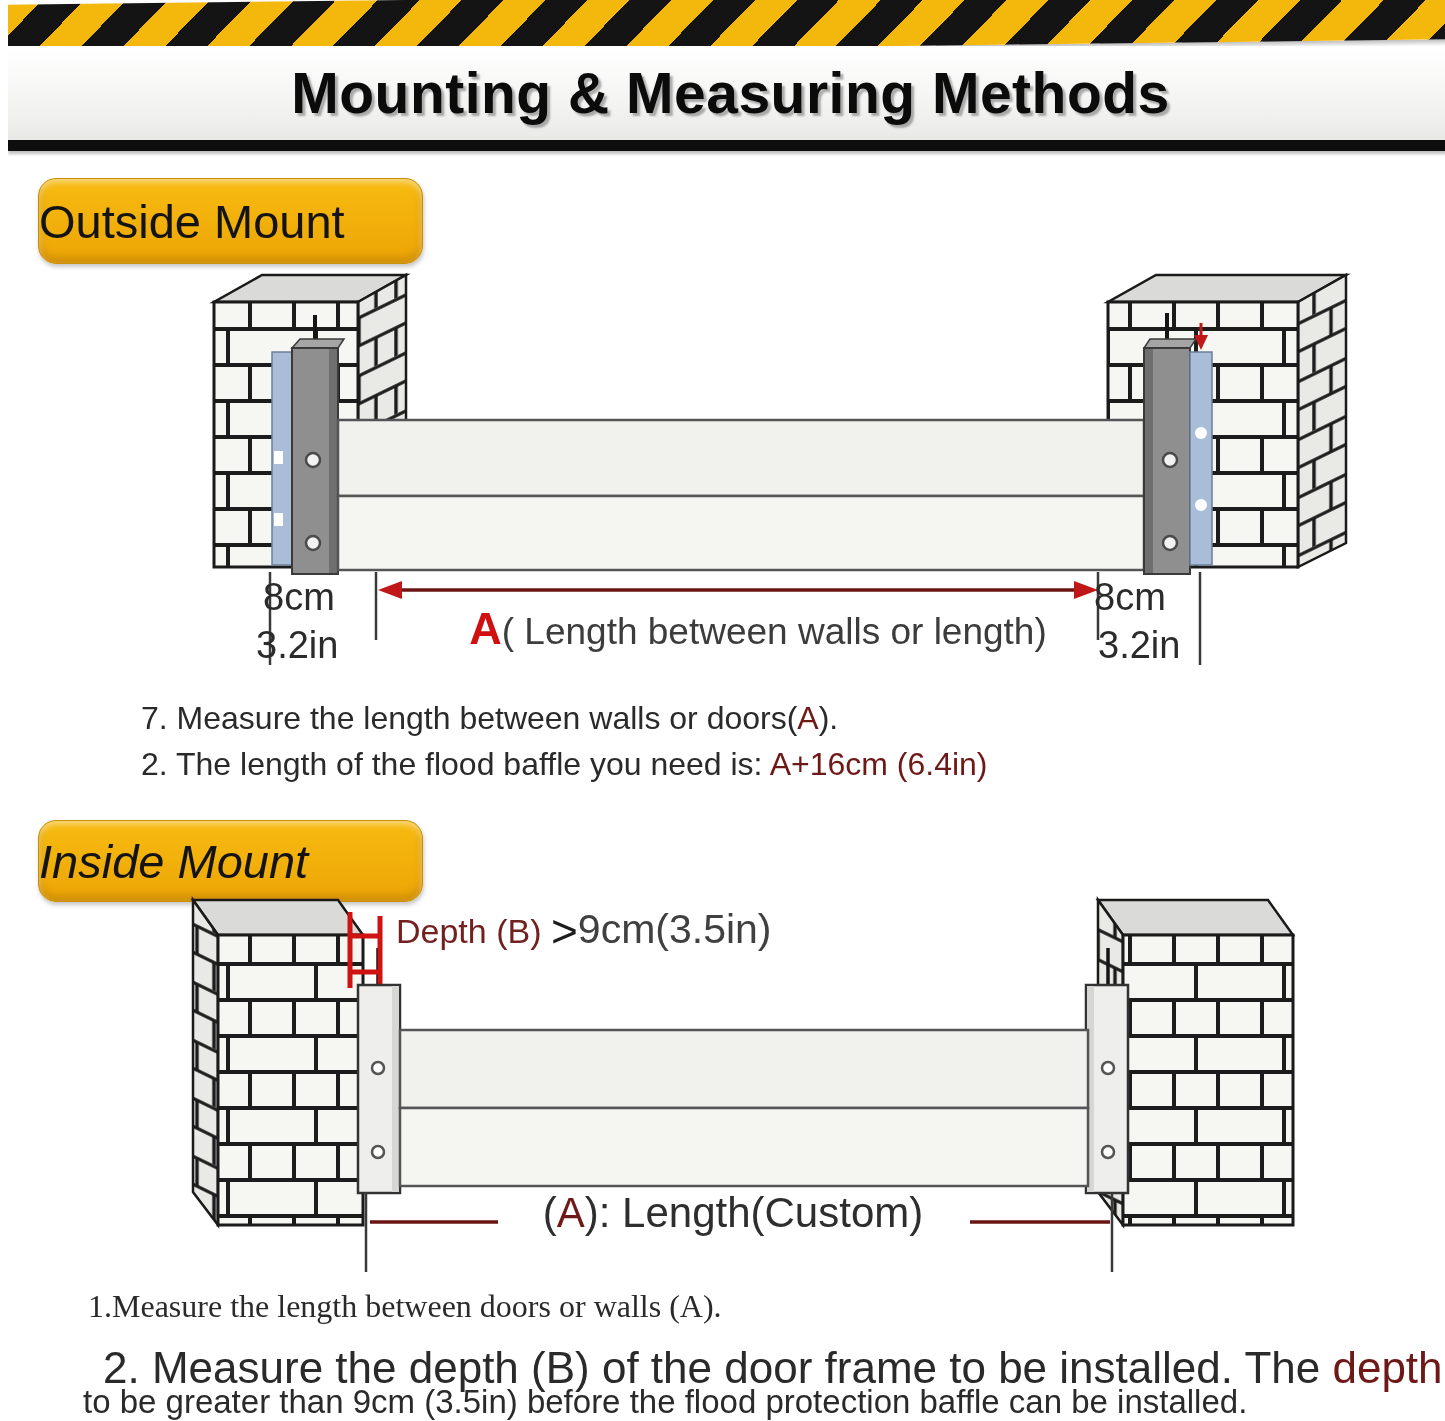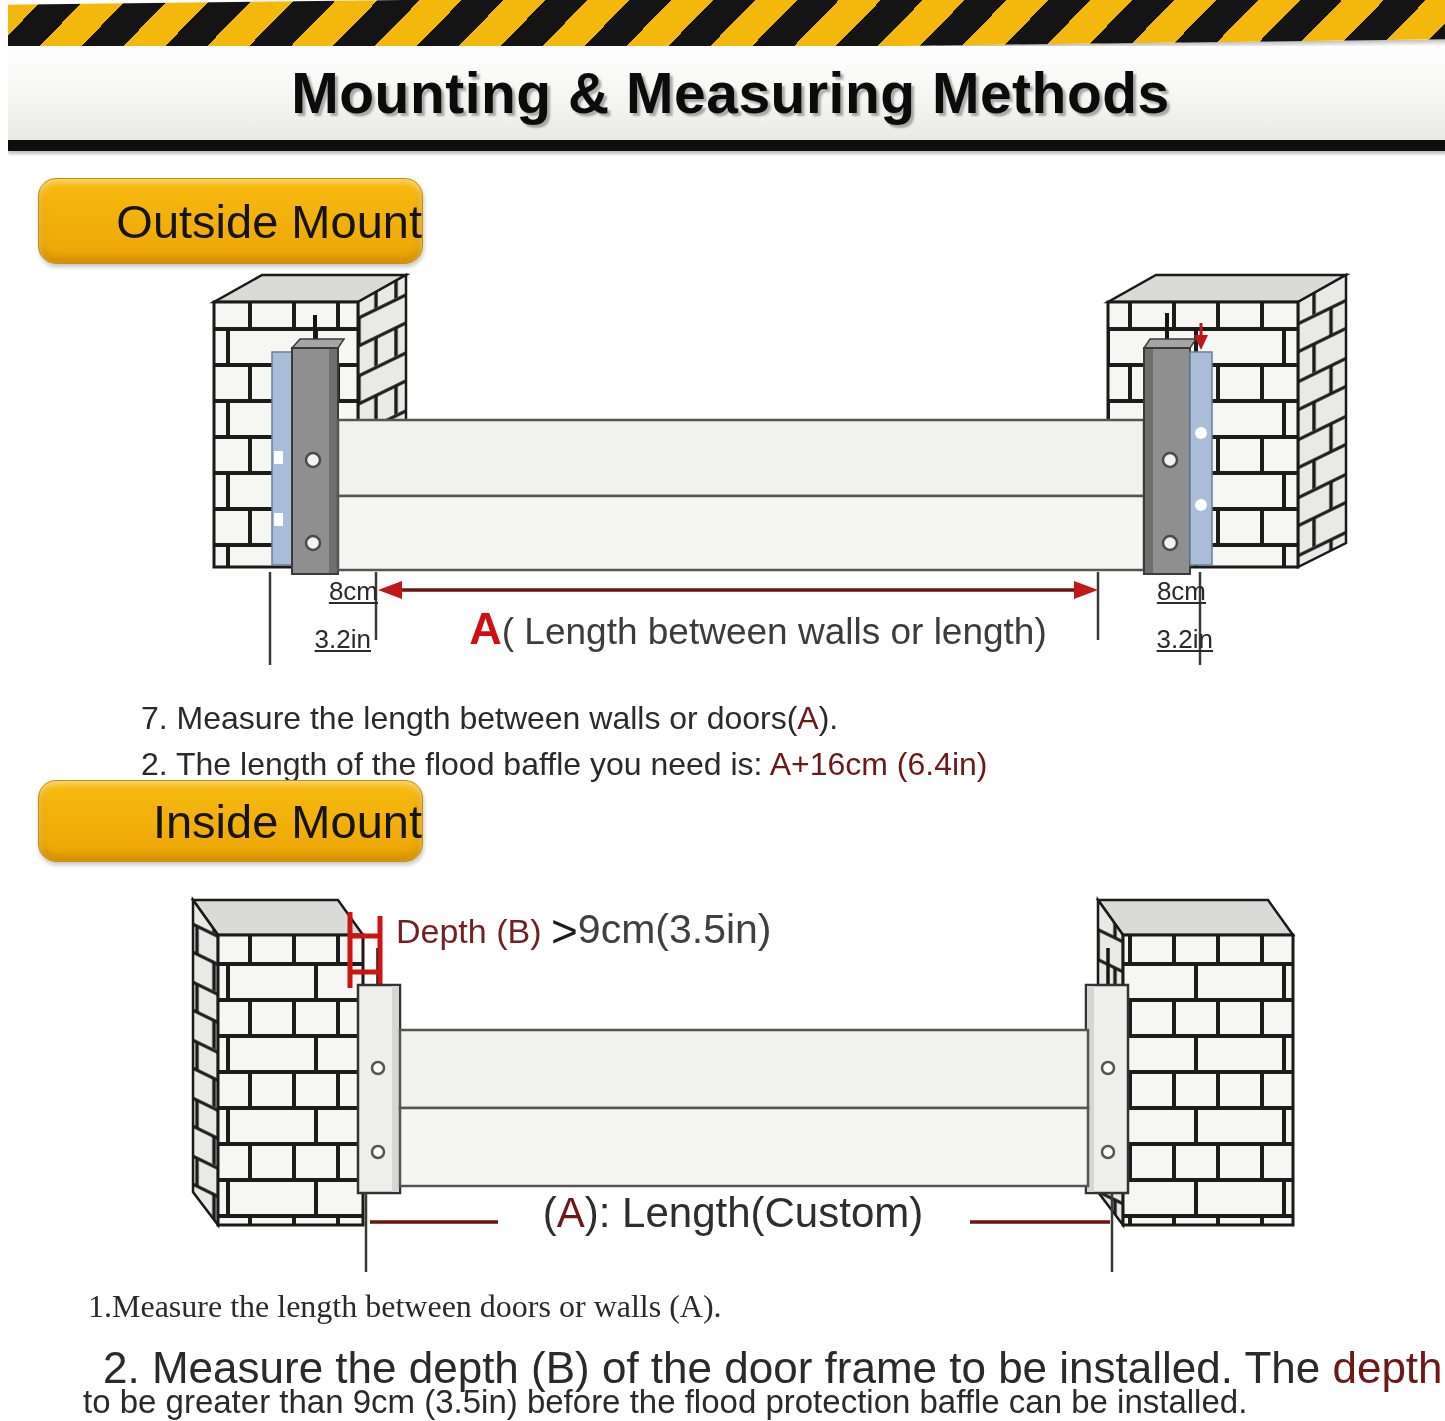--- a/index.html
+++ b/index.html
@@ -18,31 +18,31 @@
   .title-band h1{margin:0;font-size:57px;font-weight:700;color:#0b0b0b;letter-spacing:.5px;
                  text-shadow:3px 3px 2px rgba(110,110,110,.55);}
   .title-rule{position:absolute;top:140px;left:0;width:100%;height:11px;background:#0e0e0e;
               box-shadow:0 3px 3px rgba(0,0,0,.25);}
 
   
   .badge{position:absolute;left:30px;width:383px;height:84px;border-radius:18px;
          background:linear-gradient(180deg,#f7bb10 0%,#eda506 100%);
          border:1px solid #c98f05;
          box-shadow:inset 0 3px 6px rgba(255,255,255,.5), inset 0 -5px 9px rgba(140,90,0,.35), 1px 3px 4px rgba(0,0,0,.22);
-         display:flex;align-items:center;justify-content:flex-end;
+         display:flex;align-items:center;justify-content:flex-start;
          font-size:47px;color:#141414;}
   .badge-outside{top:178px;}
-  .badge-inside{top:780px;height:80px;}
+  .badge-inside{top:820px;height:80px;font-style:italic;}
 
   .diagram{position:absolute;left:0;width:1445px;}
   .d1{top:255px;height:420px;}
   .d2{top:890px;height:390px;}
 
   
-  .meas{position:absolute;font-size:26px;color:#2b2b2b;text-align:right;line-height:1;text-decoration:underline;}
+  .meas{position:absolute;font-size:38px;color:#2b2b2b;text-align:left;line-height:1;}
   .arrow-label{position:absolute;left:420px;top:606px;width:660px;text-align:center;
                font-size:37px;color:#3c3c3c;white-space:nowrap;line-height:1;}
   .arrow-label .bigA{color:#d01010;font-weight:700;font-size:45px;}
 
   .depth-label{position:absolute;left:388px;top:908px;white-space:nowrap;line-height:1;}
   .depth-label .d-name{font-size:34px;color:#732020;}
   .depth-label .d-gt{font-size:46px;color:#1c1c1c;vertical-align:-4px;}
   .depth-label .d-val{font-size:41px;color:#404040;}
 
   .len-label{position:absolute;left:478px;top:1192px;width:494px;text-align:center;

